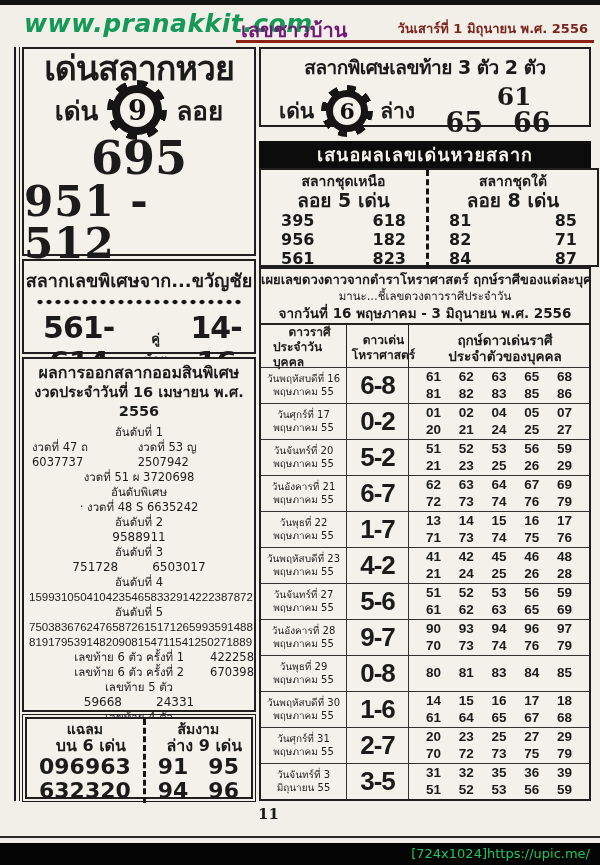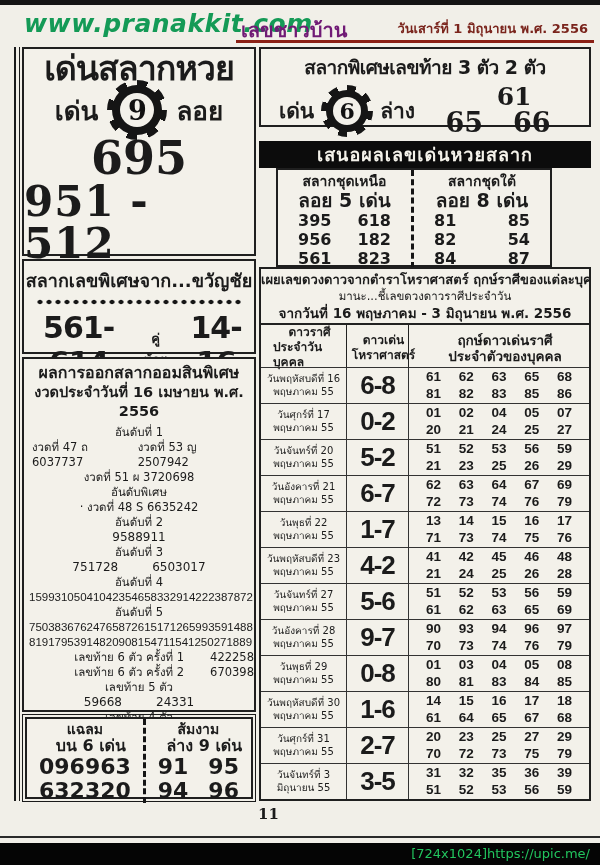--- a/index.html
+++ b/index.html
@@ -74,21 +74,21 @@
   .bA-row { display:flex; align-items:center; margin-top:3px; }
   .bA-left { display:flex; align-items:center; gap:12px; margin-left:10px; }
   .bA-lab { font-size:21px; font-weight:bold; }
   .bA-nums { flex:1; display:flex; flex-direction:column; align-items:center; }
   .bA-n61 { font-family:"DejaVu Serif", serif; font-weight:bold; font-size:25px; line-height:24px; transform:translateX(16px); }
   .bA-n6566 { display:flex; gap:30px; font-family:"DejaVu Serif", serif; font-weight:bold; font-size:27px; line-height:27px; }
 
   .banner { position:absolute; left:259px; top:141px; width:332px; height:27px; background:#0c0c0c;
             color:#f4f2ea; font-size:18px; font-weight:bold; text-align:center; line-height:27px; letter-spacing:1px; }
 
-  .boxB { left:259px; top:168px; width:276px; height:99px; display:grid; grid-template-columns:50% 50%;margin-left:17px; }
+  .boxB { left:259px; top:168px; width:340px; height:99px; display:grid; grid-template-columns:50% 50%; }
   .bB-col { padding-top:3px; text-align:center; }
   .bB-left { border-right:3px dashed #151515; }
   .bB-name { font-size:14px; font-weight:bold; line-height:16px; }
   .bB-sub { font-size:19px; font-weight:bold; line-height:22px; }
   .bB-row { display:flex; justify-content:space-between; padding:0 20px; font-size:16px; font-weight:bold; line-height:19px; }
 
   .boxC { left:259px; top:267px; width:332px; height:534px; display:flex; flex-direction:column; }
   .bC-title { text-align:center; font-size:13px; font-weight:bold; line-height:18px; white-space:nowrap; overflow:hidden; margin-top:2px; }
   .bC-sub { text-align:center; font-size:11.5px; line-height:15px; }
   .bC-period { text-align:center; font-size:13.5px; font-weight:bold; line-height:19px; }
@@ -276,21 +276,21 @@
     </div>
     <div class="bB-col">
       <div class="bB-name">สลากชุดใต้</div>
       <div class="bB-sub">ลอย 8 เด่น</div>
       <div class="bB-row">
         <span>81</span>
         <span>85</span>
       </div>
       <div class="bB-row">
         <span>82</span>
-        <span>54</span>
+        <span>71</span>
       </div>
       <div class="bB-row">
         <span>84</span>
         <span>87</span>
       </div>
     </div>
   </div>
 
   <div class="box boxC">
     <div class="bC-title">เผยเลขดวงดาวจากตำราโหราศาสตร์ ฤกษ์ราศีของแต่ละบุคคล</div>
@@ -408,21 +408,20 @@
         </div>
       </div>
 
       <div class="atr">
         <div class="ac1">
           <div>วันพุธที่ 29</div>
           <div>พฤษภาคม 55</div>
         </div>
         <div class="ac2">0-8</div>
         <div class="ac3">
-          <div>01 03 04 05 08</div>
           <div>80 81 83 84 85</div>
         </div>
       </div>
 
       <div class="atr">
         <div class="ac1">
           <div>วันพฤหัสบดีที่ 30</div>
           <div>พฤษภาคม 55</div>
         </div>
         <div class="ac2">1-6</div>

